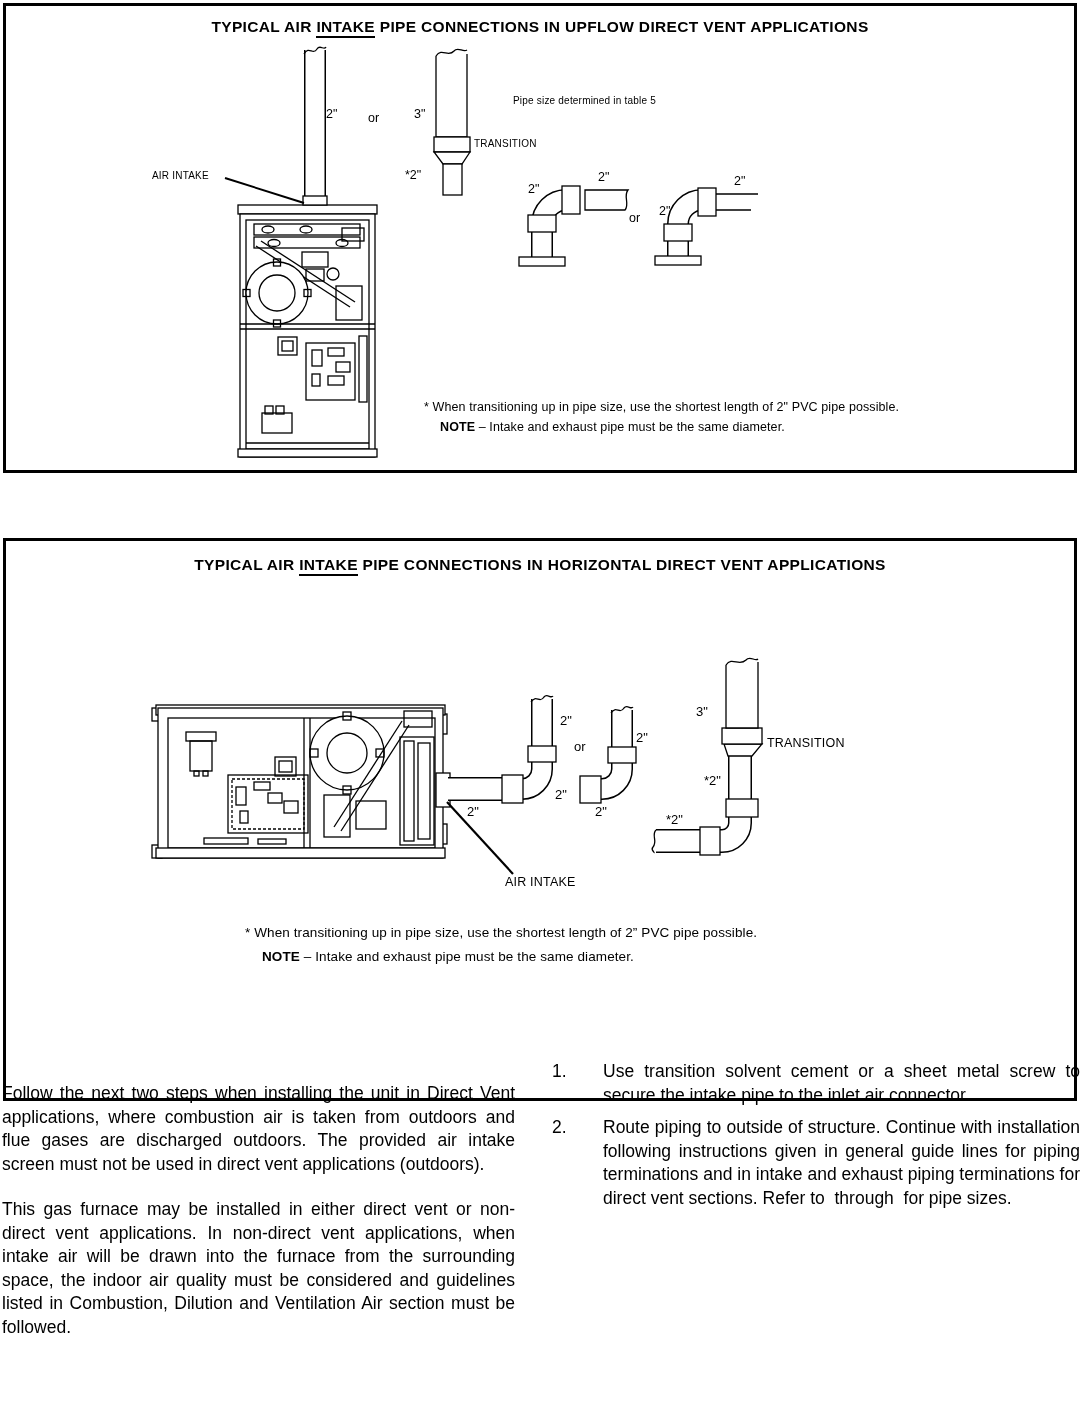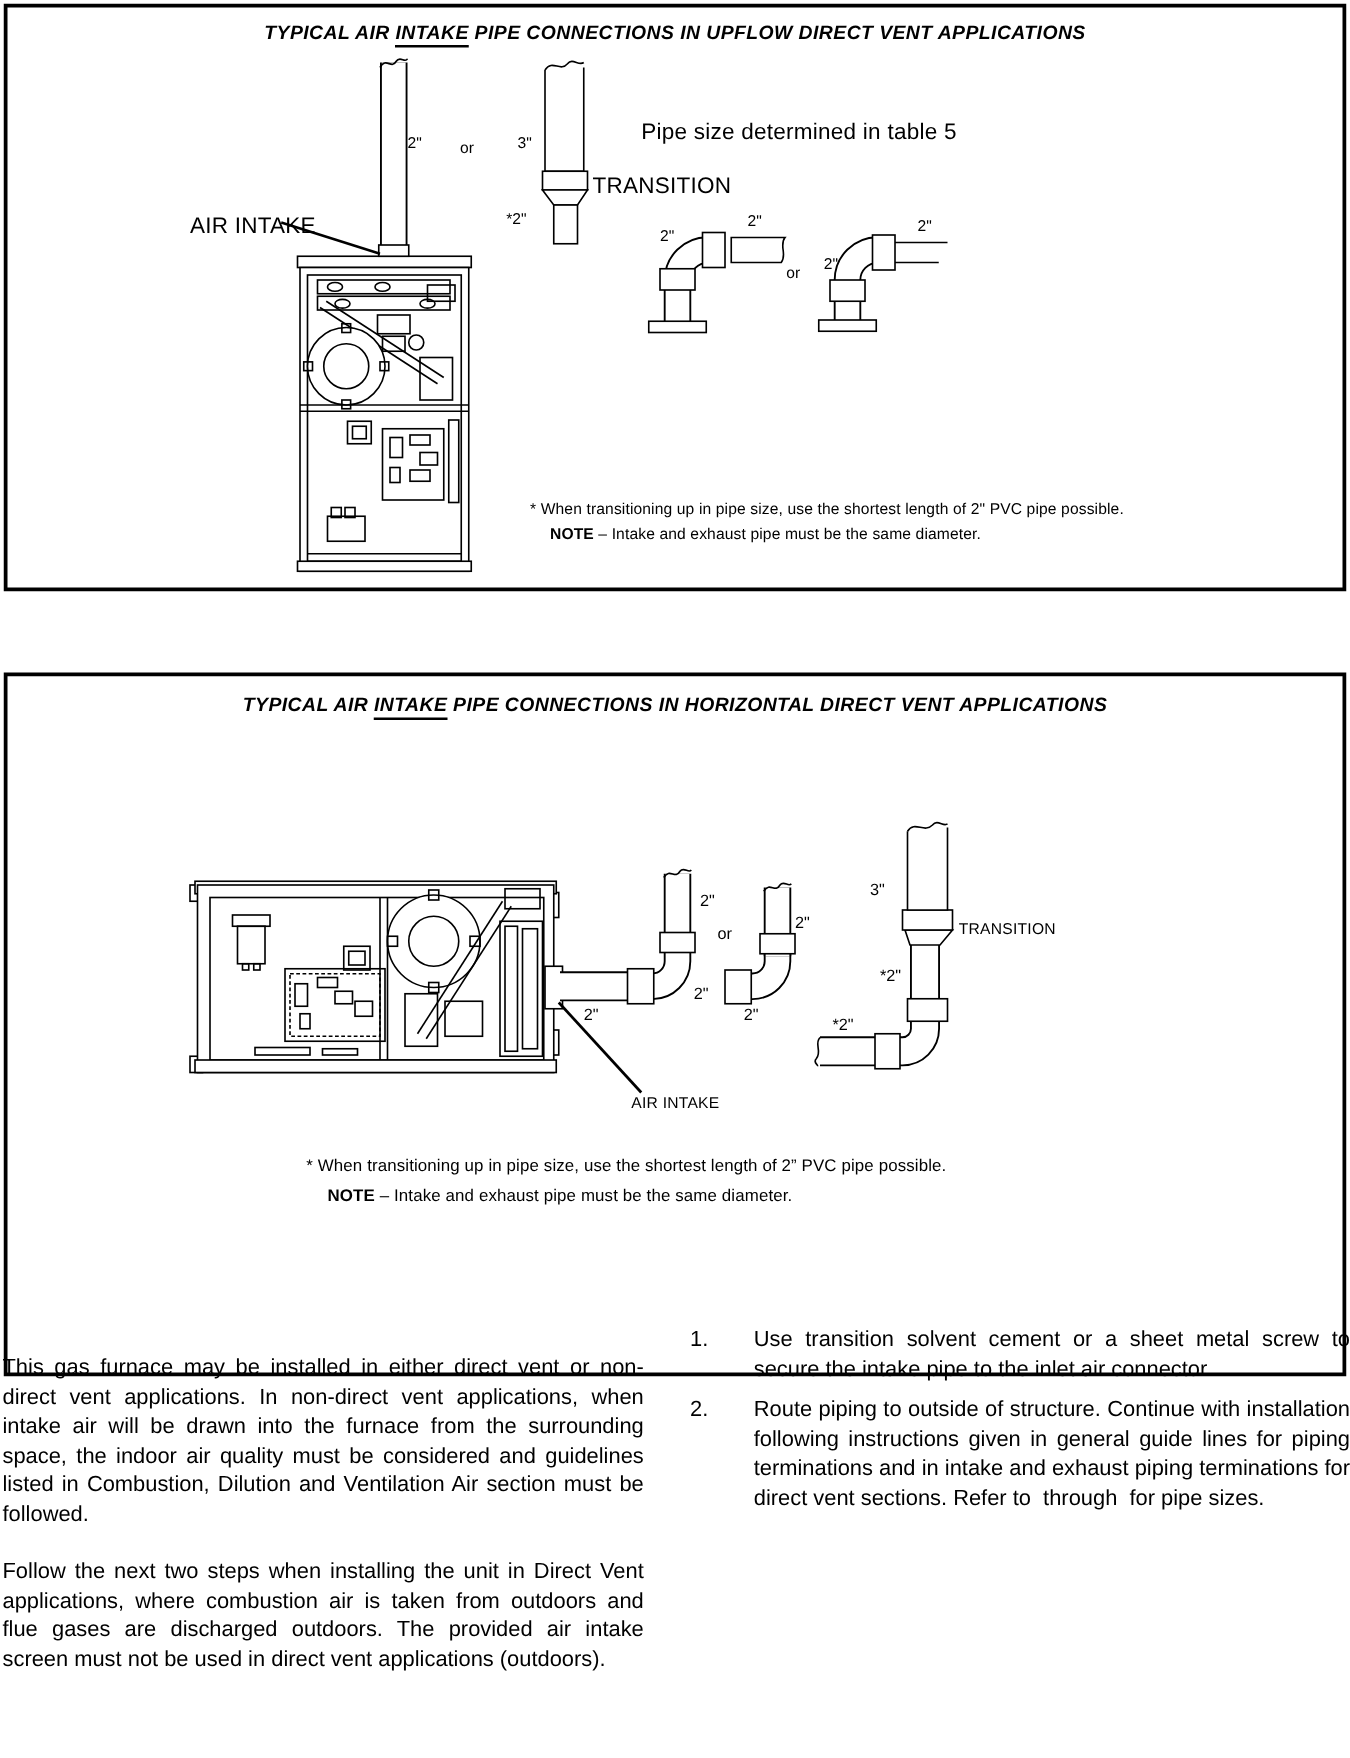--- a/index.html
+++ b/index.html
@@ -3,27 +3,27 @@
 <meta charset="utf-8">
 <style>
   html,body{margin:0;padding:0;}
   body{
     width:1080px;height:1406px;position:relative;background:#fff;color:#000;
     font-family:"Liberation Sans",sans-serif;overflow:hidden;
   }
   .figbox{position:absolute;left:3px;width:1074px;border:3px solid #000;box-sizing:border-box;background:#fff;}
   #fig1{top:3px;height:470px;}
   #fig2{top:538px;height:563px;}
-  .figtitle{position:absolute;left:0;right:0;text-align:center;font-weight:bold;font-size:15.5px;letter-spacing:.35px;white-space:nowrap;font-style:italic;}
+  .figtitle{position:absolute;left:0;right:0;text-align:center;font-weight:bold;font-size:15.5px;letter-spacing:.35px;white-space:nowrap;}
   .figsubtitle{position:absolute;left:0;right:0;text-align:center;font-weight:bold;font-size:15px;letter-spacing:.3px;}
   .ul{border-bottom:2px solid #000;padding-bottom:1px;}
   .dsvg{position:absolute;left:0;top:0;}
   .lbl{position:absolute;font-size:12.5px;white-space:nowrap;}
   #fig2 .lbl{font-size:13px;}
-  .lbl.cap{font-size:18px;letter-spacing:.2px;}
+  .lbl.cap{font-size:10px;letter-spacing:.2px;}
   #fig2 .lbl.cap{font-size:12.5px;}
   .fn{position:absolute;font-size:12.5px;white-space:nowrap;letter-spacing:.1px;}
   #fig2 .fn{font-size:13.5px;}
   .fn b{font-weight:bold;}
   .colL{position:absolute;left:2px;top:1082px;width:513px;font-size:17.5px;line-height:23.5px;}
   .colR{position:absolute;left:552px;top:1060px;width:528px;font-size:17.5px;line-height:23.5px;}
   p.caption{margin:0 0 22px 0;}
   p.just{text-align:justify;margin:0 0 22px 0;}
   .li{display:flex;margin:0 0 9px 0;}
   .li .num{flex:0 0 51px;width:51px;}
@@ -231,22 +231,22 @@
   <div class="lbl" style="left:589px;top:263px;">2"</div>
   <div class="lbl" style="left:698px;top:232px;">*2"</div>
   <div class="lbl" style="left:660px;top:271px;">*2"</div>
   <div class="lbl cap" style="left:499px;top:334px;">AIR INTAKE</div>
 
   <div class="fn" style="left:239px;top:384px;">* When transitioning up in pipe size, use the shortest length of 2” PVC pipe possible.</div>
   <div class="fn" style="left:256px;top:408px;"><b>NOTE</b><span> – Intake and exhaust pipe must be the same diameter.</span></div>
 </section>
 
 <div class="colL">
+  <p class="just">Follow the next two steps when installing the unit in Direct Vent applications, where combustion air is taken from outdoors and flue gases are discharged outdoors. The provided air intake screen must not be used in direct vent applications (outdoors).</p>
   <p class="just">This gas furnace may be installed in either direct vent or non-direct vent applications. In non-direct vent applications, when intake air will be drawn into the furnace from the surrounding space, the indoor air quality must be considered and guidelines listed in Combustion, Dilution and Ventilation Air section must be followed.</p>
-  <p class="just">Follow the next two steps when installing the unit in Direct Vent applications, where combustion air is taken from outdoors and flue gases are discharged outdoors. The provided air intake screen must not be used in direct vent applications (outdoors).</p>
 </div>
 
 <div class="colR">
   <div class="li">
     <span class="num">1.</span>
     <p>Use transition solvent cement or a sheet metal screw to secure the intake pipe to the inlet air connector.</p>
   </div>
   <div class="li">
     <span class="num">2.</span>
     <p>Route piping to outside of structure. Continue with installation following instructions given in general guide lines for piping terminations and in intake and exhaust piping terminations for direct vent sections. Refer to &nbsp;through &nbsp;for pipe sizes.</p>

